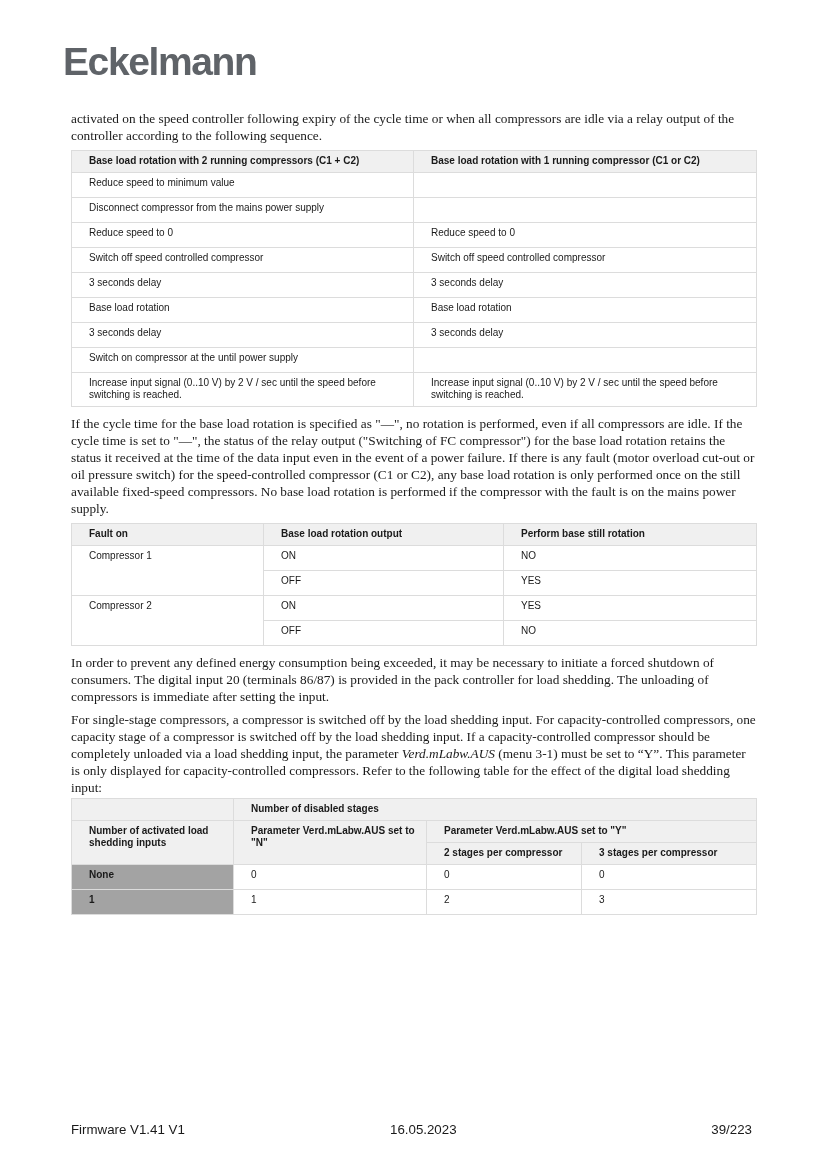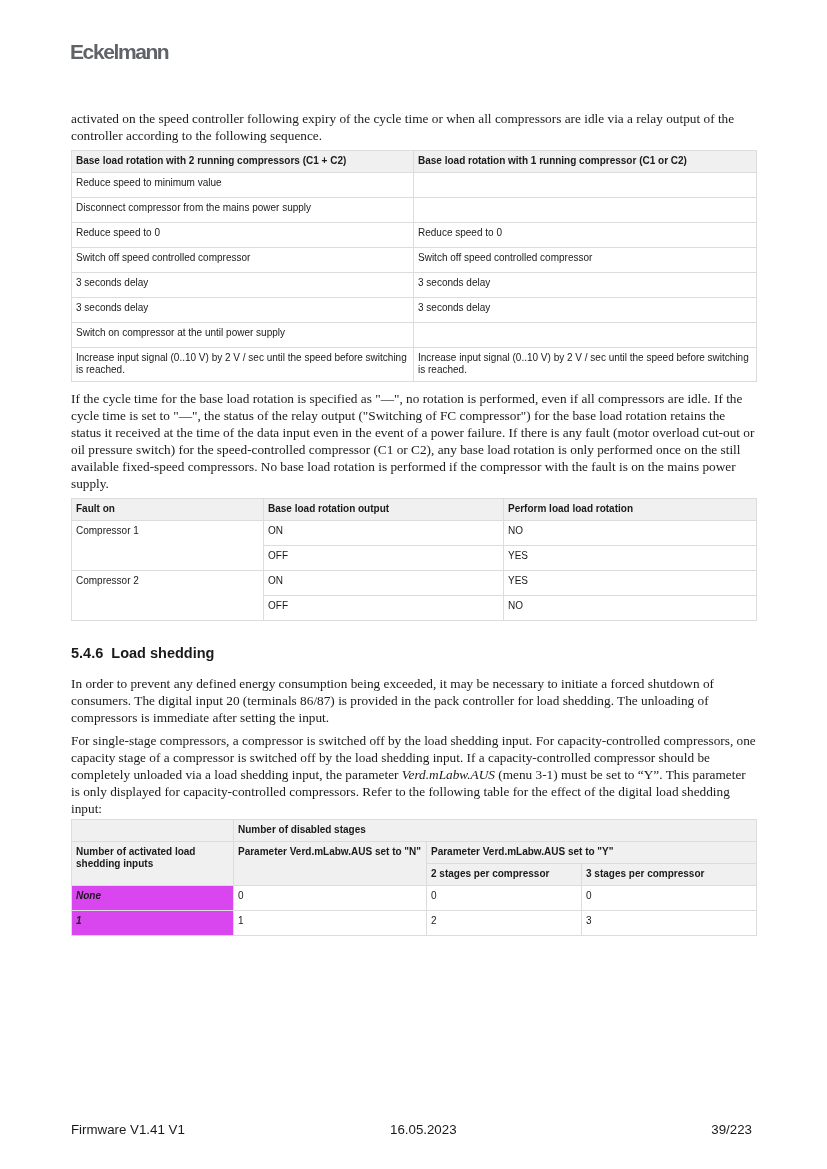--- a/index.html
+++ b/index.html
@@ -1,39 +1,39 @@
 <!DOCTYPE html>
 <html><head>
 <meta charset="utf-8">
 <style>
   html, body { margin: 0; padding: 0; background: #ffffff; }
   body {
     width: 827px; height: 1169px; position: relative; overflow: hidden;
     font-family: "Liberation Sans", sans-serif; color: #1a1a1a;
   }
   .logo {
-    position: absolute; left: 70px; top: 40px;
+    position: absolute; left: 63px; top: 40px;
     font-family: "Liberation Sans", sans-serif; font-weight: bold;
-    font-size: 21px; letter-spacing: -1.4px; color: #5f6368;
+    font-size: 39px; letter-spacing: -1.4px; color: #5f6368;
   }
   .content { position: absolute; left: 71px; top: 110px; width: 685px; }
   p.body {
     margin: 0 0 6px 0; font-size: 13.3px; line-height: 17px; color: #1a1a1a; font-family: Liberation Serif, serif;
   }
   table.doc {
     width: 685px; border-collapse: collapse; font-size: 10px;
     margin: 0 0 8px 0; table-layout: fixed;
   }
   table.doc th, table.doc td {
-    border: 1px solid #dcdcdc; padding: 4px 4px 5px 4px; vertical-align: top;
+    border: 1px solid #dcdcdc; padding: 4px 4px 5px 17px; vertical-align: top;
     text-align: left; line-height: 12px; color: #1a1a1a;
   }
   table.doc th { background: #f0f0f0; font-weight: bold; }
   table.doc td { height: 15px; margin-left: 12px; }
-  table.doc td.grey { background: #d946ef; font-style: italic; }
+  table.doc td.grey { background: #a3a3a3; }
   table.doc td.bold { font-weight: bold; }
   h3.section {
     font-size: 14.5px; font-weight: bold; margin: 24px 0 14px 0; color: #1a1a1a;
   }
   .footer {
     position: absolute; top: 1122px; left: 71px; width: 685px;
     font-size: 13.3px; color: #1a1a1a;
   }
   .footer .l { position: absolute; left: 0; }
   .footer .c { position: absolute; left: 319px; }
@@ -75,20 +75,24 @@
         </tr>
       <tr>
           <td>Switch off speed controlled compressor</td>
           <td>Switch off speed controlled compressor</td>
         </tr>
       <tr>
           <td>3 seconds delay</td>
           <td>3 seconds delay</td>
         </tr>
       <tr>
+          <td>Base load rotation</td>
+          <td>Base load rotation</td>
+        </tr>
+      <tr>
           <td>3 seconds delay</td>
           <td>3 seconds delay</td>
         </tr>
       <tr>
           <td>Switch on compressor at the until power supply</td>
           <td></td>
         </tr>
       <tr>
           <td>Increase input signal (0..10 V) by 2 V / sec until the speed before switching is reached.</td>
           <td>Increase input signal (0..10 V) by 2 V / sec until the speed before switching is reached.</td>
@@ -101,21 +105,21 @@
   <table class="doc">
     <colgroup>
         <col style="width:192px">
         <col style="width:240px">
         <col style="width:253px">
       </colgroup>
     <thead>
       <tr>
         <th>Fault on</th>
         <th>Base load rotation output</th>
-        <th>Perform load load rotation</th>
+        <th>Perform base still rotation</th>
       </tr>
     </thead>
     <tbody>
       <tr>
         <td rowspan="2">Compressor 1</td>
         <td>ON</td>
         <td>NO</td>
       </tr>
       <tr>
         <td>OFF</td>
@@ -127,24 +131,20 @@
         <td>YES</td>
       </tr>
       <tr>
         <td>OFF</td>
         <td>NO</td>
       </tr>
     </tbody>
   </table>
 
 
-  <h3 class="section">
-    <span>5.4.6</span>&nbsp;
-    <span>Load shedding</span>
-  </h3>
 
   <p class="body">In order to prevent any defined energy consumption being exceeded, it may be necessary to initiate a forced shutdown of consumers. The digital input 20 (terminals 86/87) is provided in the pack controller for load shedding. The unloading of compressors is immediate after setting the input.</p>
 
   <p class="body"><span>For single-stage compressors, a compressor is switched off by the load shedding input. For capacity-controlled compressors, one capacity stage of a compressor is switched off by the load shedding input. If a capacity-controlled compressor should be completely unloaded via a load shedding input, the parameter </span><em>Verd.mLabw.AUS</em><span> (menu 3-1) must be set to “Y”. This parameter is only displayed for capacity-controlled compressors. Refer to the following table for the effect of the digital load shedding input:</span></p>
 
   <table class="doc" style="margin-top:-4px">
     <colgroup>
         <col style="width:162px">
         <col style="width:193px">
         <col style="width:155px">

